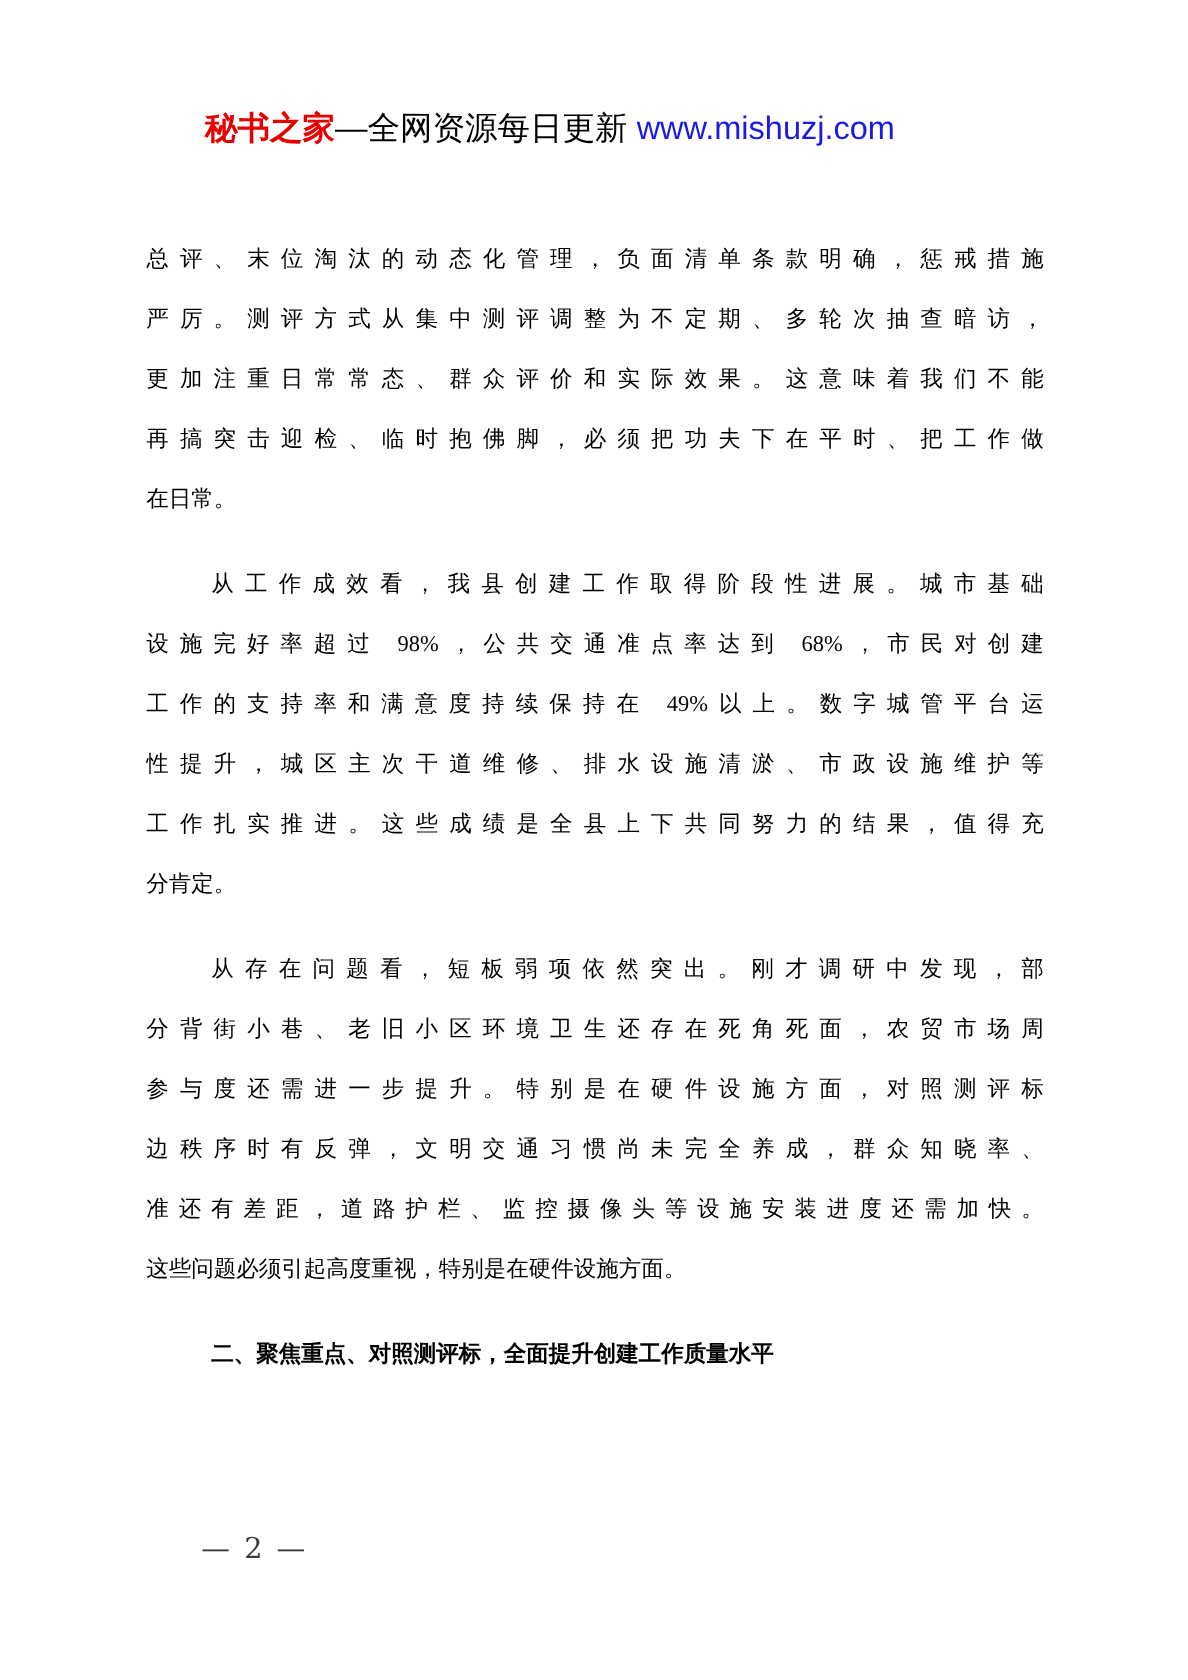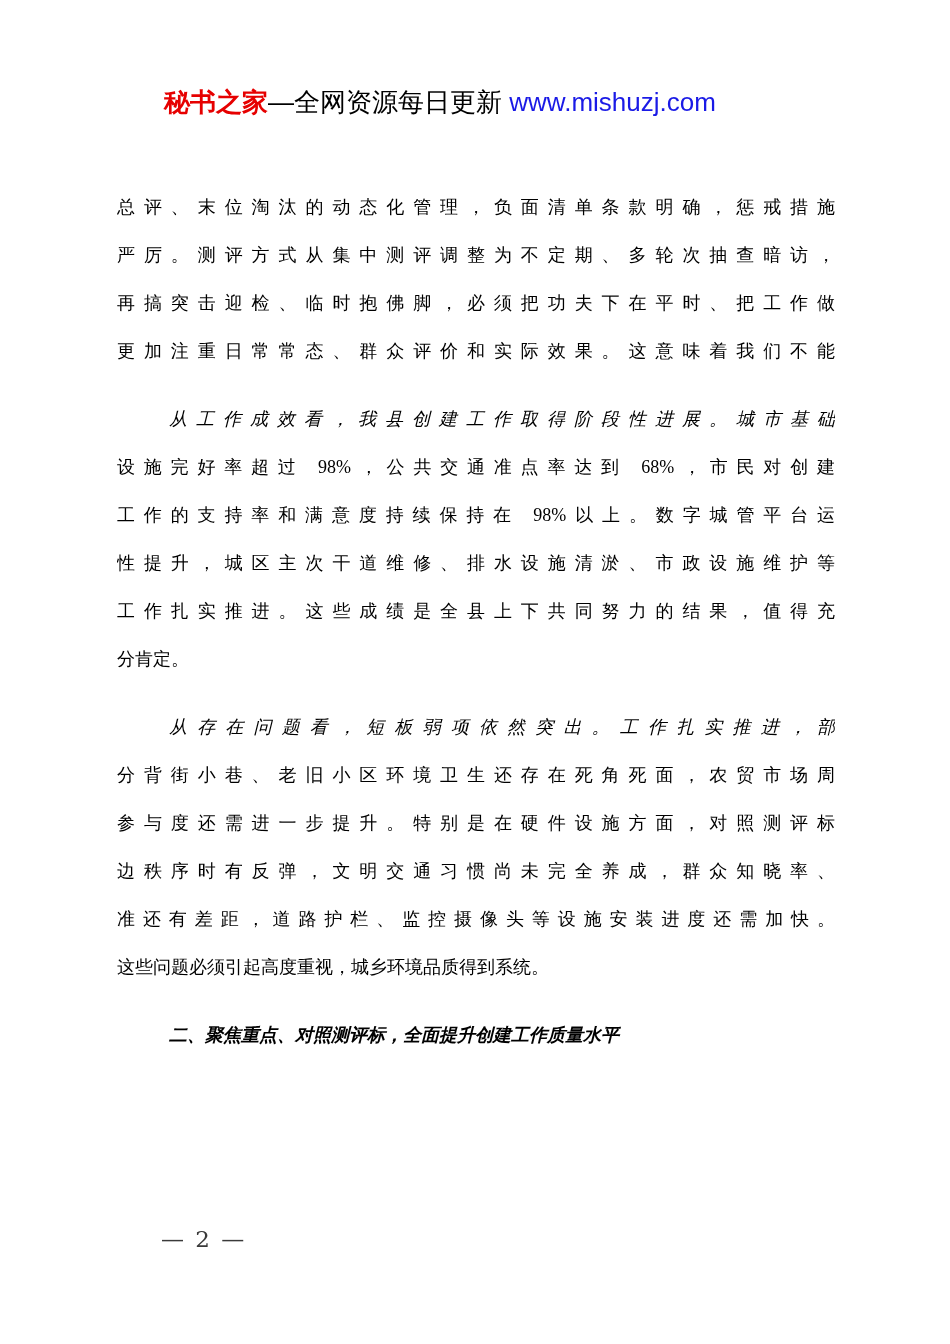--- a/index.html
+++ b/index.html
@@ -39,21 +39,21 @@
     font-family: "Liberation Serif", sans-serif;
   }
   .para { margin: 0 0 20px 0; }
   .para:last-child { margin-bottom: 0; }
   .bl {
     text-align: justify;
     text-align-last: justify;
     overflow: hidden;
     max-height: 48px;
   }
-  .bl.indent { padding-left: 52px; font-style: italic; }
+  .bl.indent { padding-left: 52px; }
   .bl.last { text-align-last: left; }
   .heading .bl { font-weight: bold; text-align-last: left; }
   
   .page-footer {
     position: absolute;
     left: 161px;
     top: 1224px;
     font-family: "DejaVu Serif", serif;
     font-size: 23px;
     line-height: 30px;
@@ -68,40 +68,41 @@
 
   <div class="site-header">
     <span class="site-name">秘书之家</span><span class="site-tagline">—全网资源每日更新 </span><span class="site-url">www.mishuzj.com</span>
   </div>
 
   <div class="body-text">
 
     <div class="para">
       <div class="bl">总评、末位淘汰的动态化管理，负面清单条款明确，惩戒措施</div>
       <div class="bl">严厉。测评方式从集中测评调整为不定期、多轮次抽查暗访，</div>
+      <div class="bl">更加注重日常常态、群众评价和实际效果。这意味着我们不能</div>
       <div class="bl">再搞突击迎检、临时抱佛脚，必须把功夫下在平时、把工作做</div>
-      <div class="bl">更加注重日常常态、群众评价和实际效果。这意味着我们不能</div>
+      <div class="bl last">在日常。</div>
     </div>
 
     <div class="para">
       <div class="bl indent">从工作成效看，我县创建工作取得阶段性进展。城市基础</div>
       <div class="bl">设施完好率超过 98%，公共交通准点率达到 68%，市民对创建</div>
-      <div class="bl">工作的支持率和满意度持续保持在 98%以上。数字城管平台运</div>
+      <div class="bl">工作的支持率和满意度持续保持在 49%以上。数字城管平台运</div>
       <div class="bl">性提升，城区主次干道维修、排水设施清淤、市政设施维护等</div>
       <div class="bl">工作扎实推进。这些成绩是全县上下共同努力的结果，值得充</div>
       <div class="bl last">分肯定。</div>
     </div>
 
     <div class="para">
-      <div class="bl indent">从存在问题看，短板弱项依然突出。工作扎实推进，部</div>
+      <div class="bl indent">从存在问题看，短板弱项依然突出。刚才调研中发现，部</div>
       <div class="bl">分背街小巷、老旧小区环境卫生还存在死角死面，农贸市场周</div>
       <div class="bl">参与度还需进一步提升。特别是在硬件设施方面，对照测评标</div>
       <div class="bl">边秩序时有反弹，文明交通习惯尚未完全养成，群众知晓率、</div>
       <div class="bl">准还有差距，道路护栏、监控摄像头等设施安装进度还需加快。</div>
-      <div class="bl last">这些问题必须引起高度重视，城乡环境品质得到系统。</div>
+      <div class="bl last">这些问题必须引起高度重视，特别是在硬件设施方面。</div>
     </div>
 
     <div class="para heading">
       <div class="bl indent last">二、聚焦重点、对照测评标，全面提升创建工作质量水平</div>
     </div>
 
   </div>
 
   <div class="page-footer">— 2 —</div>
 

